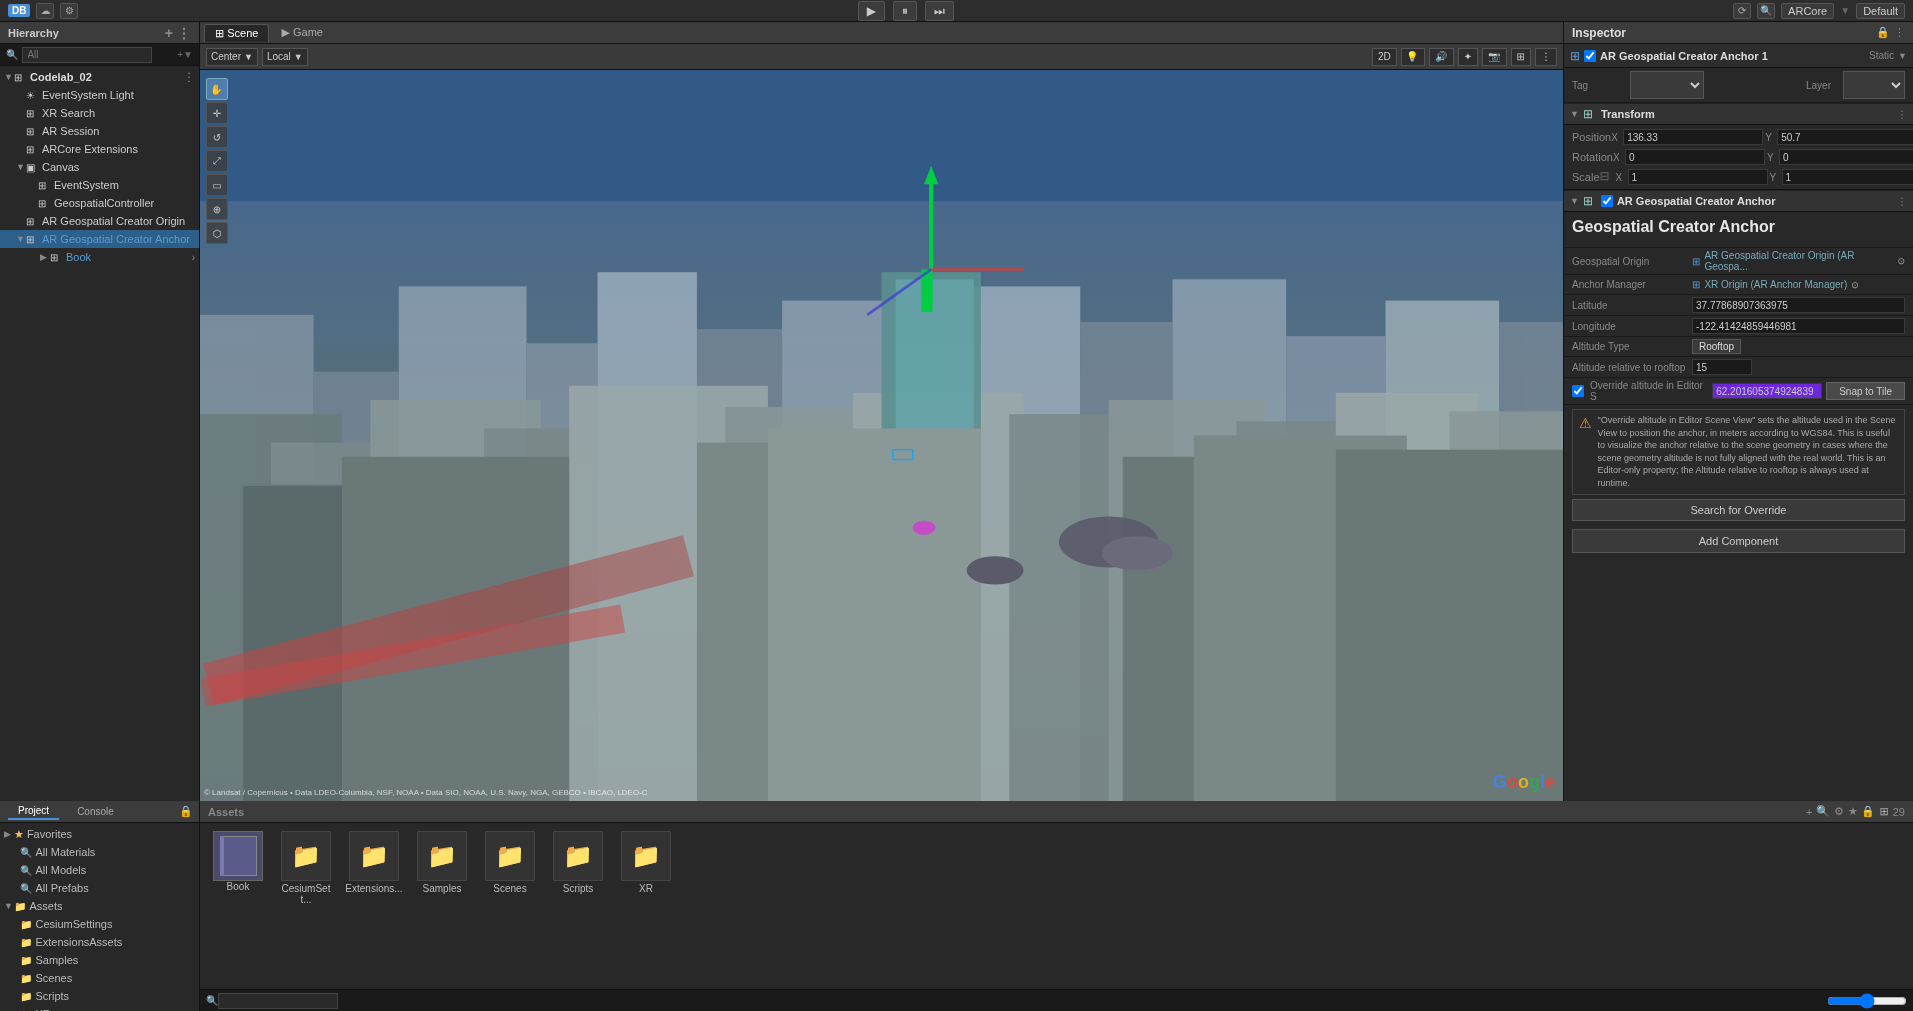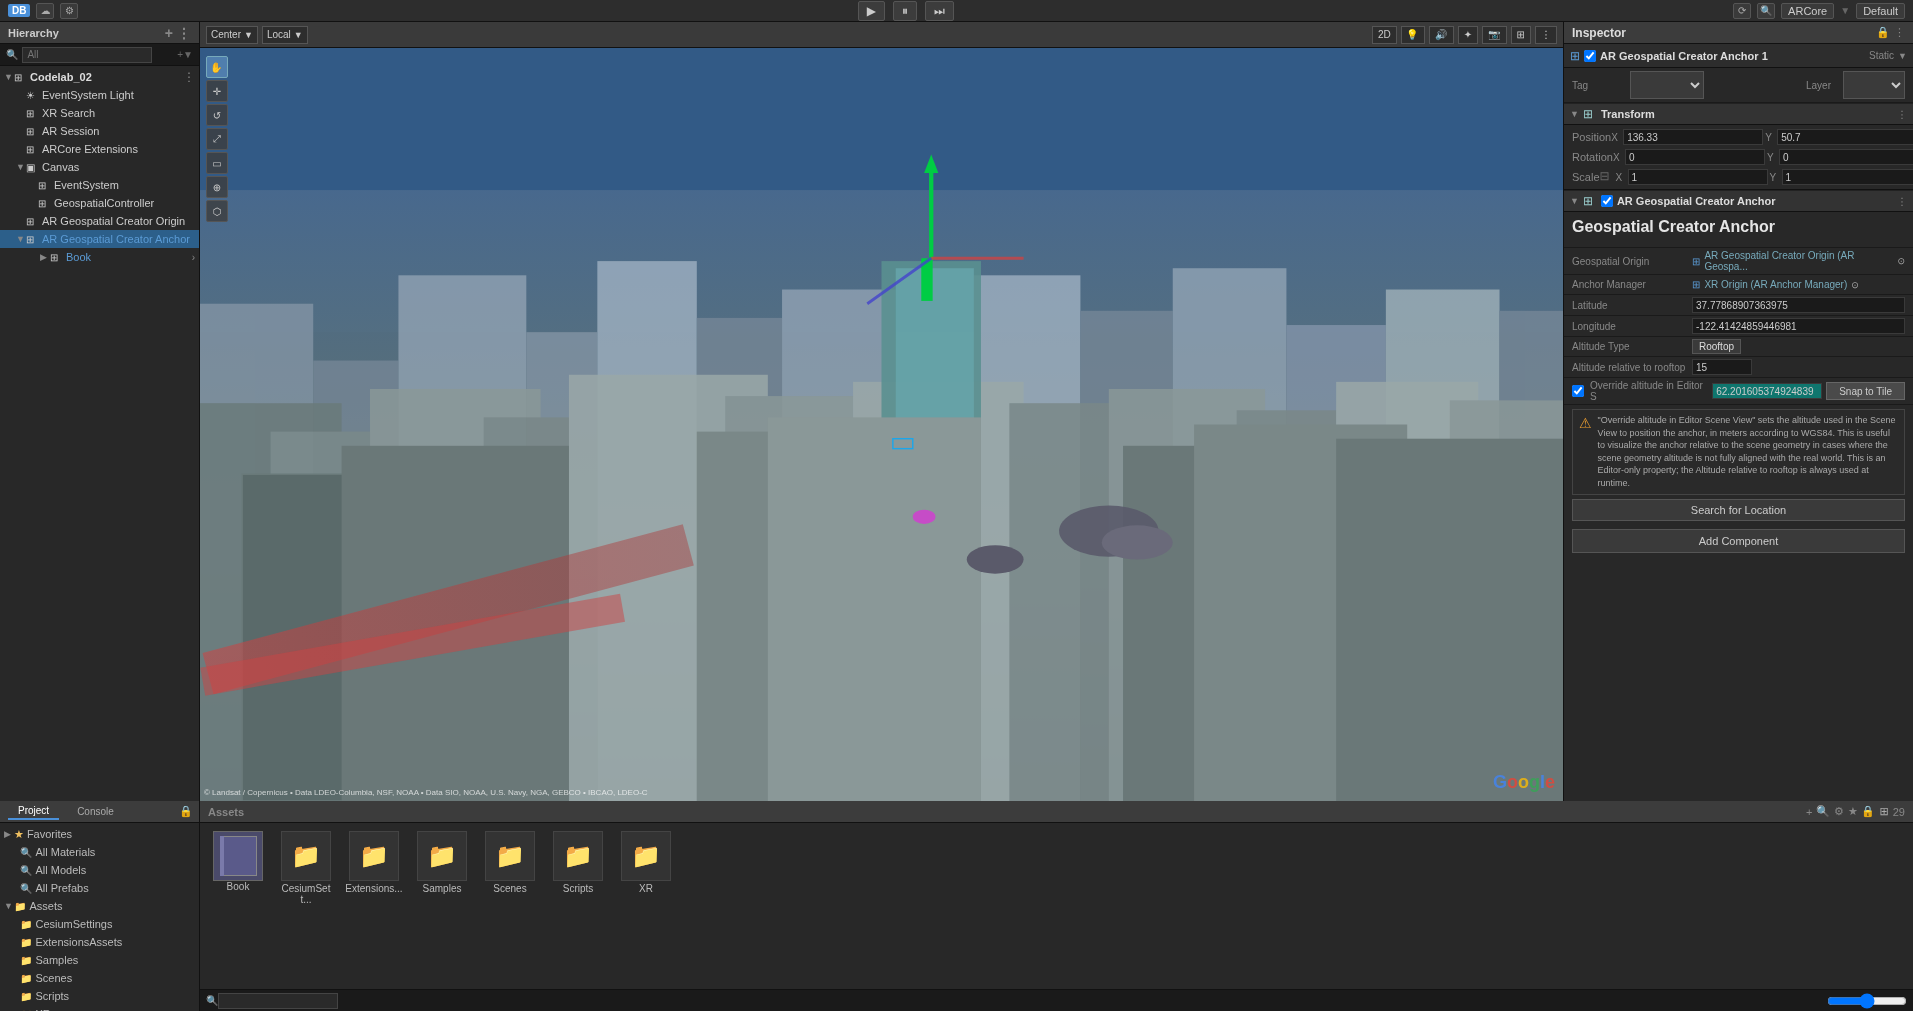--- a/index.html
+++ b/index.html
@@ -451,21 +451,21 @@
     }
     .override-row {
       display: flex;
       align-items: center;
       padding: 2px 8px;
       border-bottom: 1px solid #1a1a1a;
       gap: 4px;
     }
     .checkbox-label { font-size: 10px; color: #888; flex: 1; }
     .override-input {
-      background: #0f766e;
+      background: #6d28d9;
       border: 1px solid #3a3a3a;
       color: #ccc;
       font-size: 10px;
       padding: 1px 3px;
       height: 16px;
       width: 110px;
     }
     .info-box {
       margin: 4px 8px;
       background: #2a2a2a;
@@ -668,20 +668,28 @@
         <span class="hier-arrow">▶</span>
         <span class="hier-icon">⊞</span>
         <span class="hier-label blue">Book</span>
         <span style="margin-left:auto;font-size:10px;color:#888;padding-right:4px;">›</span>
       </div>
     </div>
   </div>
 
   <div class="center-area">
 
+    <div class="scene-tabs">
+      <div class="scene-tab active">
+        <span>⊞ </span><span>Scene</span>
+      </div>
+      <div class="scene-tab">
+        <span>▶ </span><span>Game</span>
+      </div>
+    </div>
 
     <div class="scene-toolbar">
       <div class="toolbar-dropdown">
         <span>Center</span>
         <span style="font-size:9px;">▼</span>
       </div>
       <div class="toolbar-dropdown">
         <span>Local</span>
         <span style="font-size:9px;">▼</span>
       </div>
@@ -954,21 +962,21 @@
           <span class="checkbox-label">Override altitude in Editor S</span>
           <input class="override-input" type="text" value="62.201605374924839" style="">
           <div class="snap-btn">Snap to Tile</div>
         </div>
 
         <div class="info-box">
           <span class="info-icon">⚠</span>
           <span class="info-text">"Override altitude in Editor Scene View" sets the altitude used in the Scene View to position the anchor, in meters according to WGS84. This is useful to visualize the anchor relative to the scene geometry in cases where the scene geometry altitude is not fully aligned with the real world. This is an Editor-only property; the Altitude relative to rooftop is always used at runtime.</span>
         </div>
 
-        <div class="search-location-btn">Search for Location</div>
+        <div class="search-location-btn">Search for Override</div>
       </div>
 
       <div class="add-component-btn">Add Component</div>
     </div>
   </div>
 </div>
 
 <div class="bottom-section">
 
   <div class="project-panel">

